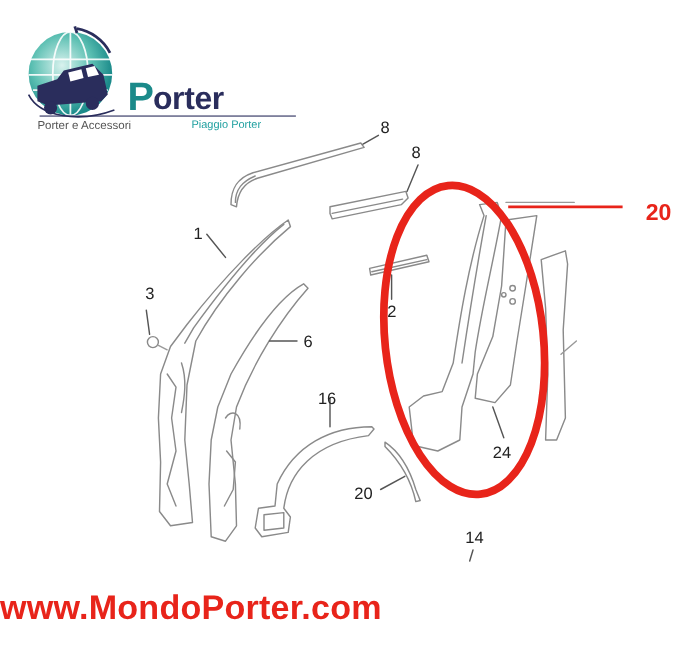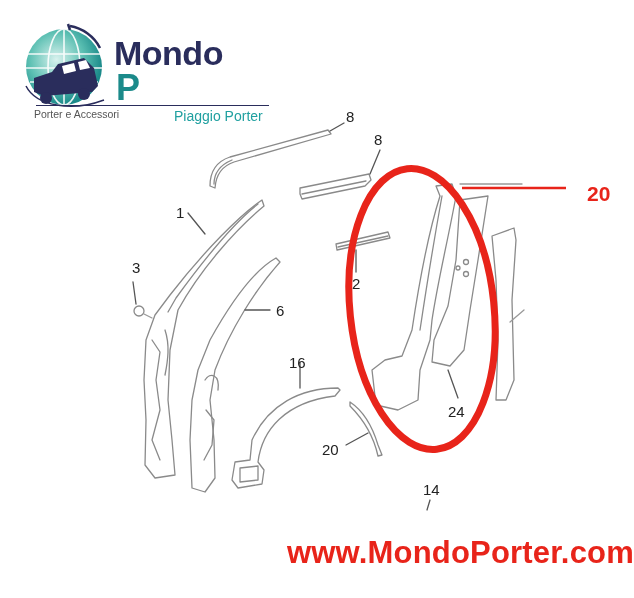--- a/index.html
+++ b/index.html
@@ -3,25 +3,25 @@
   <meta charset="utf-8">
   <style>
     html, body { margin: 0; padding: 0; background: #ffffff; }
     body { width: 634px; height: 598px; position: relative; overflow: hidden; font-family: "Liberation Sans", sans-serif; }
     .logo { position: absolute; left: 22px; top: 22px; width: 230px; height: 100px; }
     .logo-mondo { position: absolute; left: 92px; top: 14px; font-family: "Liberation Sans", sans-serif; font-weight: bold; font-size: 34px; letter-spacing: -0.5px; color: #2a2d5c; line-height: 1; }
     .logo-porter-p { position: absolute; left: 94px; top: 48px; font-weight: bold; font-size: 36px; color: #1b8a8a; line-height: 1; }
     .logo-porter-rest { position: absolute; left: 117px; top: 54px; font-weight: bold; font-size: 29px; color: #2a2d5c; line-height: 1; letter-spacing: -0.3px; }
     .logo-rule { position: absolute; left: 14px; top: 83px; width: 233px; height: 1px; background: #2a2d5c; }
     .logo-tag-left { position: absolute; left: 12px; top: 86px; font-size: 10.5px; color: #555555; white-space: nowrap; }
-    .logo-tag-right { position: absolute; left: 152px; top: 86px; font-size: 14px; color: #20a0a0; white-space: nowrap; }
+    .logo-tag-right { position: absolute; left: 152px; top: 86px; font-size: 10px; color: #20a0a0; white-space: nowrap; }
     .diagram { position: absolute; left: 0; top: 0; width: 634px; height: 598px; }
     .callout { position: absolute; font-family: "Liberation Sans", sans-serif; font-size: 15px; color: #222222; line-height: 1; }
     .callout-red { position: absolute; font-family: "Liberation Sans", sans-serif; font-weight: bold; font-size: 21px; color: #e8241a; line-height: 1; }
-    .site-url { position: absolute; left: 0; width: 634px; top: 535px; text-align: right; font-family: "Liberation Sans", sans-serif; font-weight: bold; font-size: 31px; color: #e8241a; letter-spacing: 0.2px; }
+    .site-url { position: absolute; left: 0; width: 634px; top: 535px; text-align: left; font-family: "Liberation Sans", sans-serif; font-weight: bold; font-size: 31px; color: #e8241a; letter-spacing: 0.2px; }
   </style>
 </head>
 <body>
 
 <div class="logo">
   <svg width="100" height="90" style="position:absolute;left:0;top:0">
     <defs>
       <radialGradient id="g1" cx="40%" cy="40%" r="60%">
         <stop offset="0%" stop-color="#d9f2ee"></stop>
         <stop offset="60%" stop-color="#5bbfb2"></stop>
@@ -39,22 +39,22 @@
     <path d="M48 4 C60 6 72 14 78 26" stroke="#2a2d5c" stroke-width="2.5" fill="none"></path>
     <path d="M46 2 l2 6" stroke="#2a2d5c" stroke-width="2.5"></path>
 
     <path d="M12 56 L30 50 L36 42 L62 36 L72 46 L76 64 L70 70 L22 74 L12 70 Z" fill="#2a2d5c"></path>
     <path d="M40 44 L52 41 L54 49 L42 52 Z" fill="#ffffff"></path>
     <path d="M56 40 L64 38 L68 46 L58 48 Z" fill="#ffffff"></path>
     <circle cx="24" cy="76" r="6" fill="#2a2d5c"></circle>
     <circle cx="62" cy="72" r="6" fill="#2a2d5c"></circle>
     <path d="M4 64 C14 84 50 90 82 78" stroke="#2a2d5c" stroke-width="1.5" fill="none"></path>
   </svg>
-  <div class="logo-mondo">Mondo</div>
   <div class="logo-porter-p">P</div>
+  <div class="logo-porter-rest">orter</div>
   <div class="logo-rule"></div>
   <div class="logo-tag-left">Porter e Accessori</div>
   <div class="logo-tag-right">Piaggio Porter</div>
 </div>
 
 <svg class="diagram" width="634" height="598" viewBox="0 0 634 598">
   <g fill="none" stroke="#8a8a8a" stroke-width="1.3" stroke-linejoin="round" stroke-linecap="round">
 
     <g>
       <path d="M210 186 C210 172 215 162 230 157 L328 130 L331 134 L234 162 C222 166 216 174 215 188 Z"></path>

